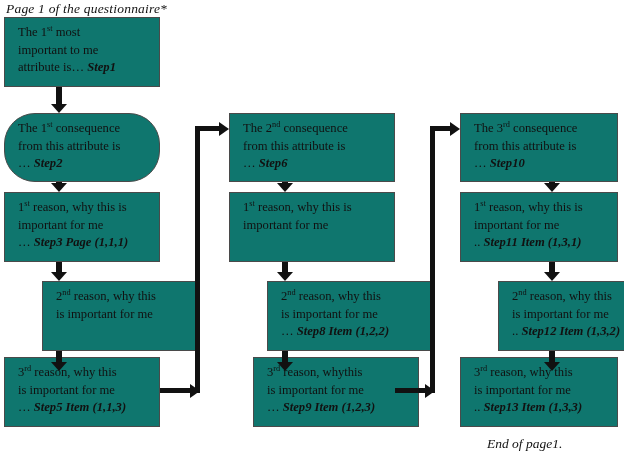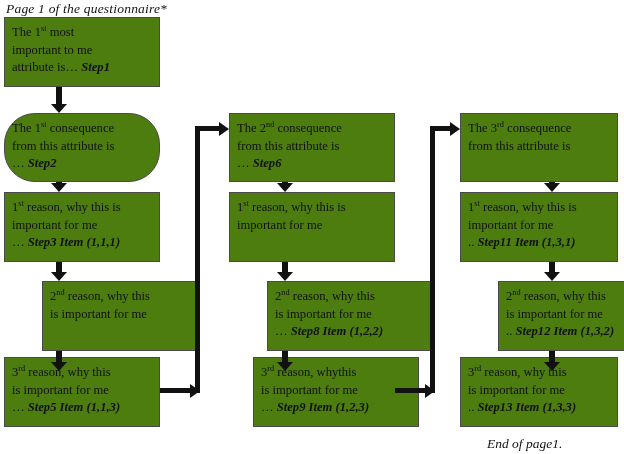--- a/index.html
+++ b/index.html
@@ -32,22 +32,22 @@
     font-style: italic;
     font-size: 13.5px;
     white-space: nowrap;
   }
 
   
   .box {
     position: absolute;
     box-sizing: border-box;
     border: 1.4px solid #4a4a4a;
-    background: #4d7c0f;
-    padding: 6px 7px 5px 7px;
+    background: #0f766e;
+    padding: 6px 7px 5px 13px;
     font-size: 12.6px;
     line-height: 1.40;
   }
   .box .ln {
     white-space: nowrap;
   }
   .box .bold-ital {
     font-weight: bold;
     font-style: italic;
   }
@@ -123,21 +123,21 @@
 
 <div class="box col1 r1" style="border-color: rgb(74, 74, 74); border-radius: 31px;">
     <div class="ln">The 1<sup>st</sup> consequence</div>
     <div class="ln">from this attribute is</div>
     <div class="ln">… <span class="bold-ital">Step2</span></div>
   </div>
 
 <div class="box col1 r2" style="border-color: rgb(74, 74, 74);">
     <div class="ln">1<sup>st</sup> reason, why this is</div>
     <div class="ln">important for me</div>
-    <div class="ln">… <span class="bold-ital">Step3 Item (1,1,1)</span></div>
+    <div class="ln">… <span class="bold-ital">Step3 Page (1,1,1)</span></div>
   </div>
 
 <div class="box col1 r3" style="border-color: rgb(74, 74, 74);">
     <div class="ln">2<sup>nd</sup> reason, why this</div>
     <div class="ln">is important for me</div>
   </div>
 
 <div class="box col1 r4" style="border-color: rgb(74, 74, 74);">
     <div class="ln">3<sup>rd</sup> reason, why this</div>
     <div class="ln">is important for me</div>
@@ -163,20 +163,21 @@
 
 <div class="box col2 r4" style="border-color: rgb(74, 74, 74); margin-left: 24px;">
     <div class="ln">3<sup>rd</sup> reason, whythis</div>
     <div class="ln">is important for me</div>
     <div class="ln">… <span class="bold-ital">Step9 Item (1,2,3)</span></div>
   </div>
 
 <div class="box col3 r1" style="border-color: rgb(74, 74, 74);">
     <div class="ln">The 3<sup>rd</sup> consequence</div>
     <div class="ln">from this attribute is</div>
+    <div class="ln">… <span class="bold-ital">Step10</span></div>
   </div>
 
 <div class="box col3 r2" style="border-color: rgb(74, 74, 74);">
     <div class="ln">1<sup>st</sup> reason, why this is</div>
     <div class="ln">important for me</div>
     <div class="ln">.. <span class="bold-ital">Step11 Item (1,3,1)</span></div>
   </div>
 
 <div class="box col3 r3" style="border-color: rgb(74, 74, 74);">
     <div class="ln">2<sup>nd</sup> reason, why this</div>

